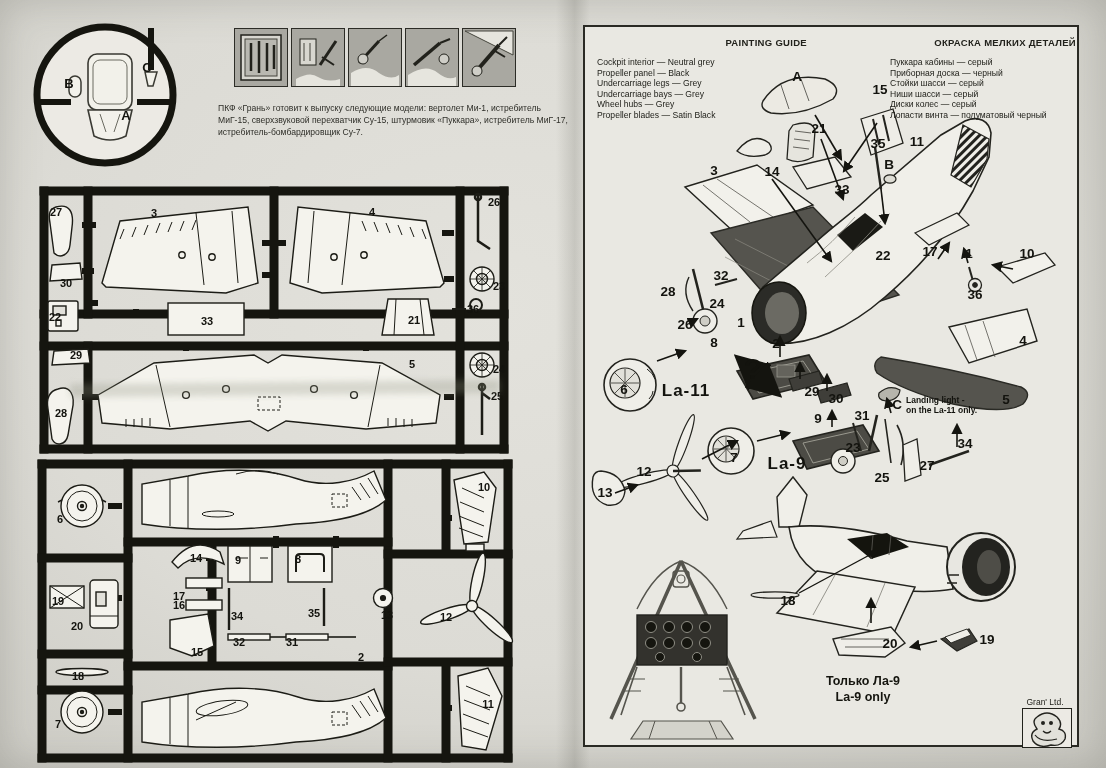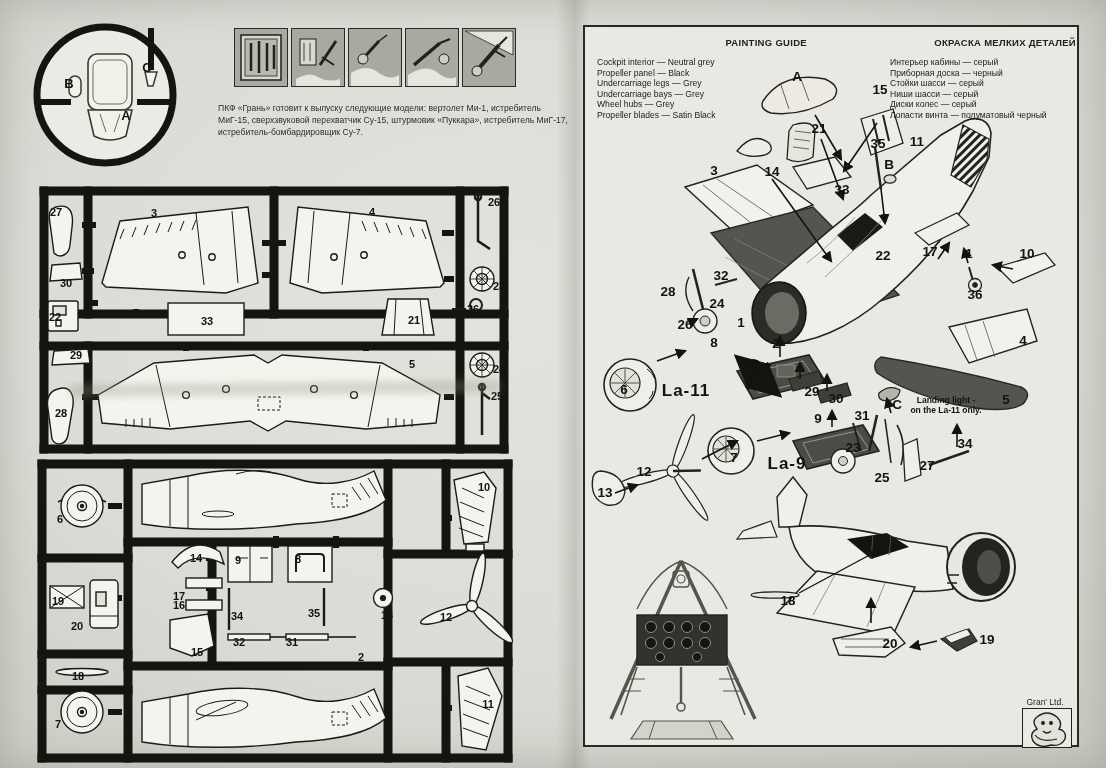--- a/index.html
+++ b/index.html
@@ -13,21 +13,21 @@
   .smudge{position:absolute;left:70px;top:382px;width:430px;height:13px;background:rgba(140,145,125,.28);
         filter:blur(3px);transform:rotate(-.6deg);}
   .right-page{position:absolute;left:583px;top:25px;width:496px;height:722px;box-sizing:border-box;
         border:2px solid #2a2a24;background:#e9e8e2;}
   
   .plabel{position:absolute;transform:translate(-50%,-50%);font-weight:bold;font-size:13.5px;color:#13130e;
         white-space:pre-line;text-align:center;line-height:1.05;pointer-events:none;}
   .plabel.sm{font-size:11px;}
   .plabel.q{font-size:30px;}
   .plabel.variant{font-size:17px;letter-spacing:1px;}
-  .plabel.note{font-size:8.5px;text-align:center;transform:translate(0,-50%);width:80px;line-height:1.2;}
+  .plabel.note{font-size:8.5px;text-align:left;transform:translate(0,-50%);width:80px;line-height:1.2;}
   .plabel.letter{font-size:13px;}
   
   .clear-circle{position:absolute;left:33px;top:18px;width:150px;height:152px;}
   
   .pictostrip{position:absolute;left:234px;top:28px;display:flex;gap:3px;}
   .picto{width:52px;height:57px;background:#a9a8a1;border:1.5px solid #2c2c26;position:relative;overflow:hidden;}
   .picto svg{display:block;}
   
   .ann{position:absolute;margin:0;color:#2e2e28;font-size:8.6px;line-height:12px;}
   .ann.ru{left:218px;top:102px;width:352px;}
@@ -504,29 +504,33 @@
           <div>Propeller panel — Black</div>
           <div>Undercarriage legs — Grey</div>
           <div>Undercarriage bays — Grey</div>
           <div>Wheel hubs — Grey</div>
           <div>Propeller blades — Satin Black</div>
         </div>
     </div>
     <div class="pg pg-ru">
       <div class="pg-title">ОКРАСКА МЕЛКИХ ДЕТАЛЕЙ</div>
       <div class="pg-items">
-          <div>Интерьер кабины — серый</div>
+          <div>Пуккара кабины — серый</div>
           <div>Приборная доска — черный</div>
           <div>Стойки шасси — серый</div>
           <div>Ниши шасси — серый</div>
           <div>Диски колес — серый</div>
           <div>Лопасти винта — полуматовый черный</div>
         </div>
     </div>
 
+    <div class="la9-note">
+      <div>Только Ла-9</div>
+      <div>La-9 only</div>
+    </div>
 
     <div class="logo-caption">Gran' Ltd.</div>
     <div class="logo-box">
       <svg width="48" height="38" viewBox="0 0 48 38">
         <path d="M14,8 q10,-8 20,0 q6,6 2,12 q8,2 6,10 q-4,8 -14,6 q-12,4 -18,-4 q-4,-8 4,-12 q-6,-8 0,-12 Z" fill="#e2e1da" stroke="#23231e" stroke-width="1.4"></path>
         <circle cx="20" cy="14" r="2" fill="#23231e"></circle>
           <circle cx="28" cy="14" r="2" fill="#23231e"></circle>
         <path d="M20,22 q4,4 8,0 M12,26 q6,8 22,4" stroke="#23231e" stroke-width="1.2" fill="none"></path>
       </svg>
     </div>

